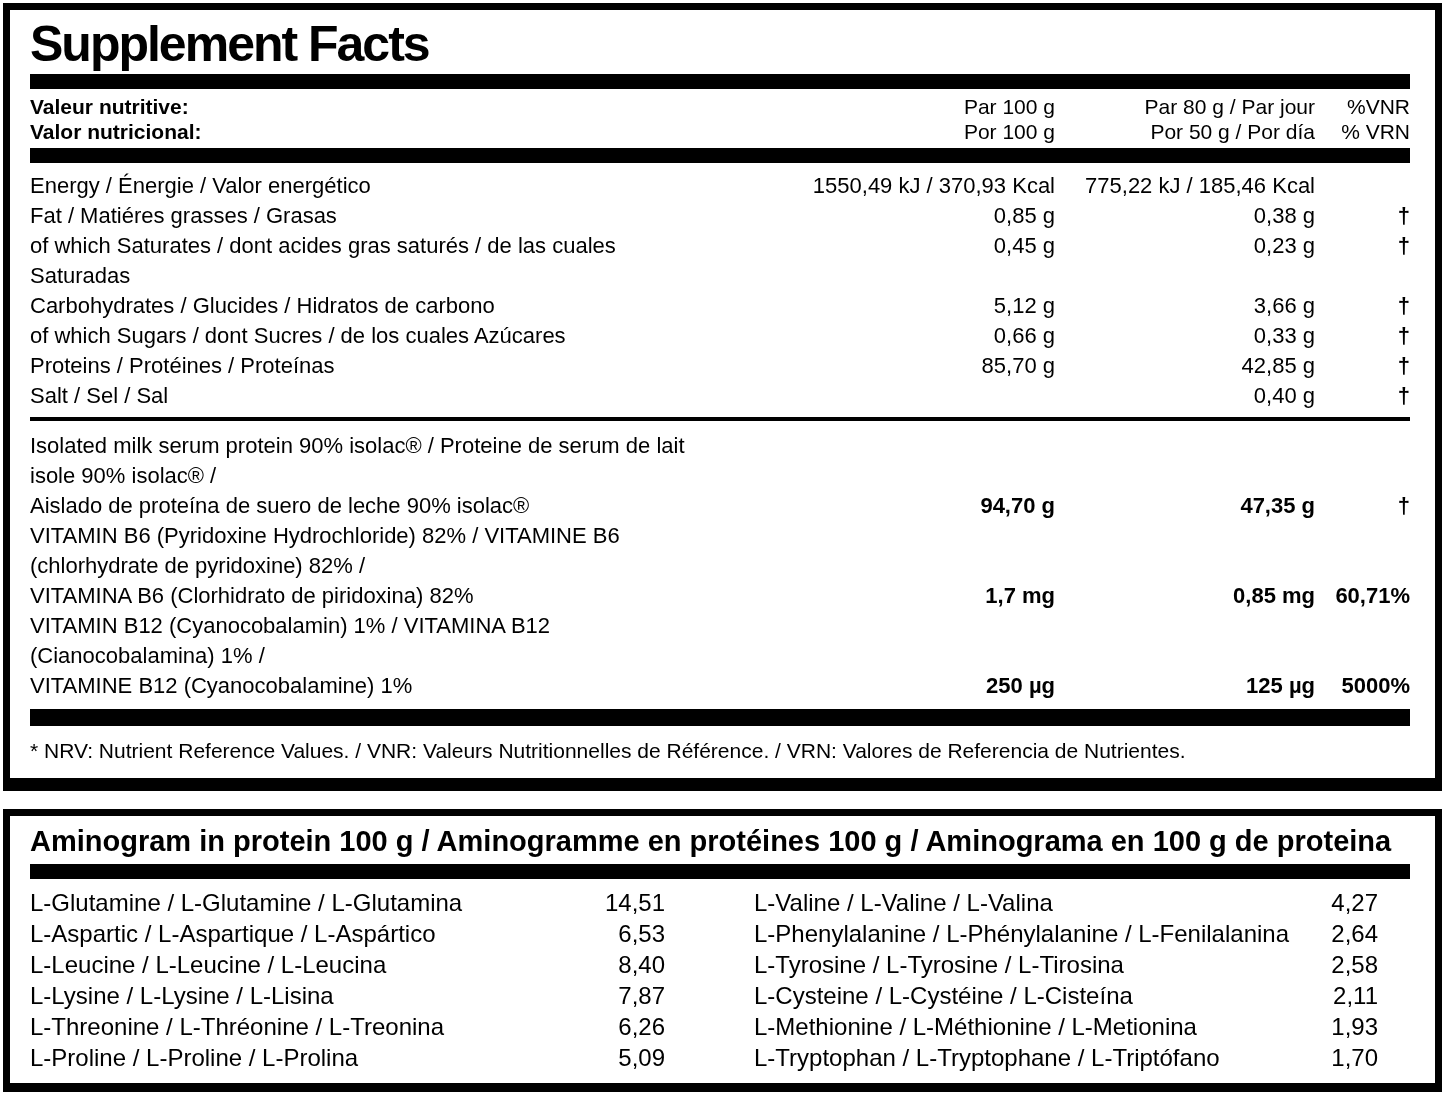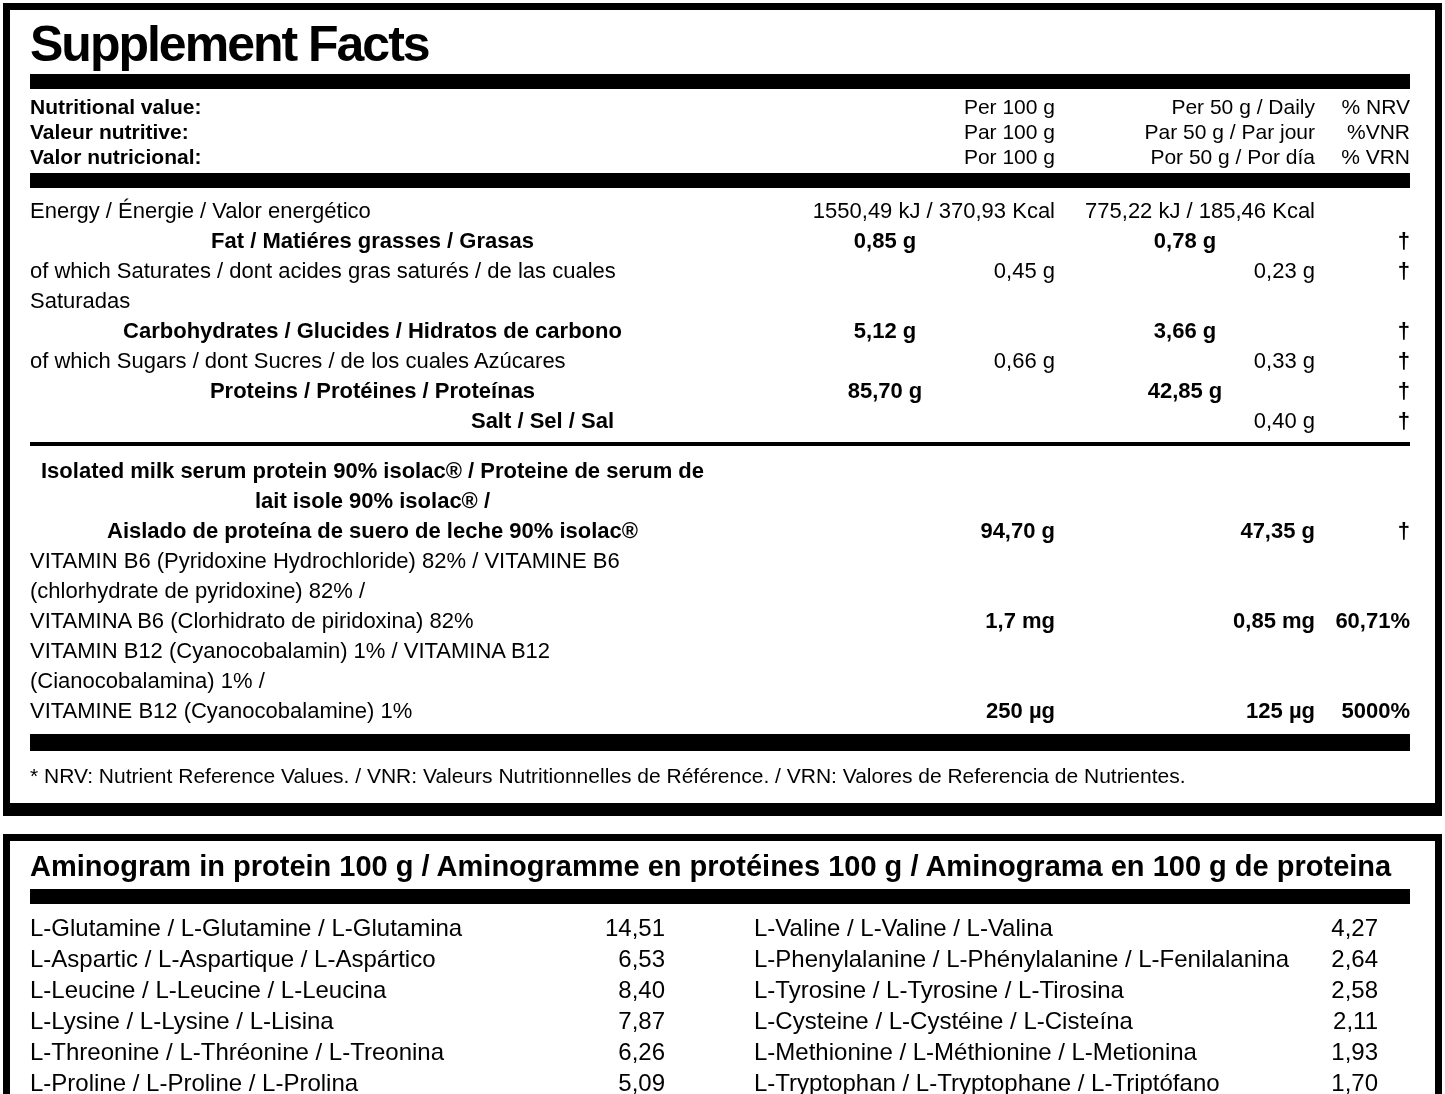--- a/index.html
+++ b/index.html
@@ -22,21 +22,21 @@
   .hrow { display: flex; line-height: 25px; font-size: 21px; }
   .hrow .lbl { flex: 1; font-weight: bold; }
   .c1 { width: 340px; text-align: right; white-space: nowrap; }
   .c2 { width: 260px; text-align: right; white-space: nowrap; }
   .c3 { width: 95px;  text-align: right; white-space: nowrap; }
   .h-bar { margin-top: 4px; }
 
   .nut { margin-top: 8px; margin-bottom: 2px; }
   .nrow { display: flex; line-height: 30px; font-size: 22px; }
   .nrow .lbl { flex: 1; }
-  .b { font-weight: bold; text-align: center; }
+  .b { font-weight: normal; }
   .dg { font-weight: bold; }
 
   .sep { height: 4px; background: #000; margin: 6px 0 10px 0; }
 
   .actives .arow { display: flex; align-items: flex-end; font-size: 22px; line-height: 30px; }
   .albl { flex: 1; }
   .aval { font-weight: bold; }
   .a-bar { margin-top: 8px; height: 17px; }
 
   .footnote { margin-top: 12px; font-size: 21px; line-height: 26px; }
@@ -52,29 +52,23 @@
 </style>
 </head>
 <body>
 
 <div class="box facts">
   <div class="sf-title">Supplement Facts</div>
   <div class="bar t-bar"></div>
 
   <div class="hdr">
     <div class="hrow">
-      <div class="lbl">Nutritional value:</div>
-      <div class="c1">Per 100 g</div>
-      <div class="c2">Per 50 g / Daily</div>
-      <div class="c3">% NRV</div>
-    </div>
-    <div class="hrow">
       <div class="lbl">Valeur nutritive:</div>
       <div class="c1">Par 100 g</div>
-      <div class="c2">Par 50 g / Par jour</div>
+      <div class="c2">Par 80 g / Par jour</div>
       <div class="c3">%VNR</div>
     </div>
     <div class="hrow">
       <div class="lbl">Valor nutricional:</div>
       <div class="c1">Por 100 g</div>
       <div class="c2">Por 50 g / Por día</div>
       <div class="c3">% VRN</div>
     </div>
   </div>
   <div class="bar h-bar"></div>
@@ -82,21 +76,21 @@
   <div class="nut">
     <div class="nrow">
       <div class="lbl">Energy / Énergie / Valor energético</div>
       <div class="c1">1550,49 kJ / 370,93 Kcal</div>
       <div class="c2">775,22 kJ / 185,46 Kcal</div>
       <div class="c3 dg"></div>
     </div>
     <div class="nrow">
       <div class="lbl b">Fat / Matiéres grasses / Grasas</div>
       <div class="c1 b">0,85 g</div>
-      <div class="c2 b">0,78 g</div>
+      <div class="c2 b">0,38 g</div>
       <div class="c3 dg">†</div>
     </div>
     <div class="nrow">
       <div class="lbl">of which Saturates / dont acides gras saturés / de las cuales Saturadas</div>
       <div class="c1">0,45 g</div>
       <div class="c2">0,23 g</div>
       <div class="c3 dg">†</div>
     </div>
     <div class="nrow">
       <div class="lbl b">Carbohydrates / Glucides / Hidratos de carbono</div>

